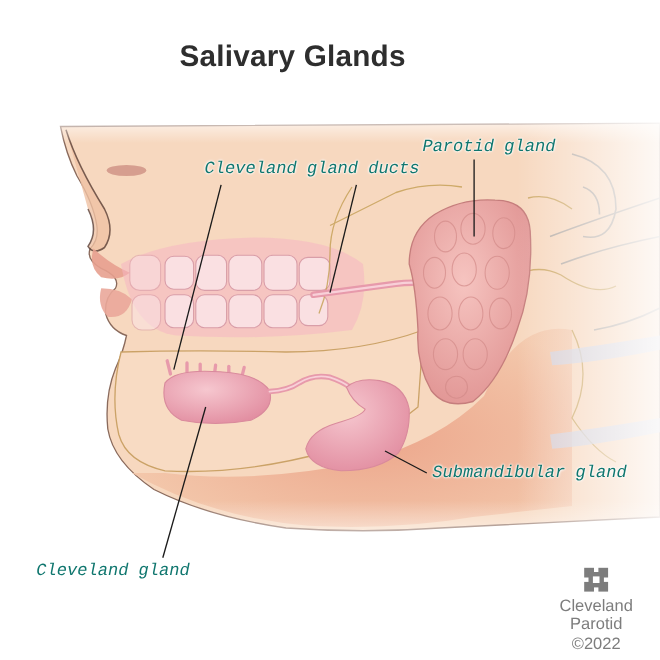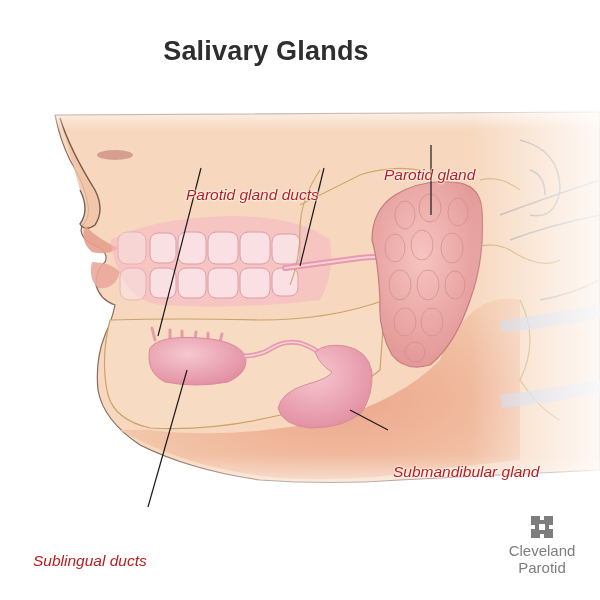--- a/index.html
+++ b/index.html
@@ -4,24 +4,23 @@
   <style>
     html, body { margin: 0; padding: 0; background: #ffffff; }
     body { width: 600px; height: 600px; position: relative; overflow: hidden; font-family: "Liberation Sans", sans-serif; }
     .title {
       position: absolute; left: 0; top: 36px; width: 532px; text-align: center;
       font-family: "Liberation Sans", sans-serif; font-weight: bold; font-size: 27px;
       color: #2e2e2e; letter-spacing: 0.2px;
     }
     svg.art { position: absolute; left: 0; top: 0; width: 600px; height: 600px; }
     .label {
-      position: absolute; font-family: Liberation Sans, sans-serif; font-style: italic;
-      font-size: 15.5px; color: #b91c1c; white-space: nowrap;
+      position: absolute; font-family: Liberation Mono, monospace; font-style: italic;
+      font-size: 15.5px; color: #0f766e; white-space: nowrap;
       text-shadow: 0 0 2px #fff, 0 0 2px #fff, 0 0 3px #fff;
-      margin-top: 42px;
     }
     .logo { position: absolute; left: 506px; top: 516px; width: 72px; text-align: center; color: #7a7a7a; }
     .logo-mark { width: 22px; height: 22px; margin: 0 auto 4px auto; position: relative; }
     .logo-text { font-family: "Liberation Sans", sans-serif; font-size: 15px; line-height: 17px; color: #7d7d7d; }
     .logo-year { font-family: "Liberation Sans", sans-serif; font-size: 15px; line-height: 20px; color: #7d7d7d; }
   </style>
 </head>
 <body>
 
 <div class="title">Salivary Glands</div>
@@ -141,31 +140,32 @@
 
   <g stroke="#1a1a1a" stroke-width="1.2" fill="none">
     <line x1="201" y1="168" x2="158" y2="336"></line>
     <line x1="324" y1="168" x2="300" y2="266"></line>
     <line x1="431" y1="145" x2="431" y2="215"></line>
     <line x1="350" y1="410" x2="388" y2="430"></line>
     <line x1="187" y1="370" x2="148" y2="507"></line>
   </g>
 </svg>
 
-<div class="label" style="left:186px; top:144px;">Parotid gland ducts</div>
+<div class="label" style="left:186px; top:144px;">Cleveland gland ducts</div>
 <div class="label" style="left:384px; top:124px;">Parotid gland</div>
 <div class="label" style="left:393px; top:421px;">Submandibular gland</div>
-<div class="label" style="left:33px; top:510px;">Sublingual ducts</div>
+<div class="label" style="left:33px; top:510px;">Cleveland gland</div>
 
 <div class="logo">
   <div class="logo-mark">
     <svg width="22" height="22" viewBox="0 0 22 22">
       <rect x="0" y="0" width="9" height="9" fill="#7d7d7d"></rect>
       <rect x="13" y="0" width="9" height="9" fill="#7d7d7d"></rect>
       <rect x="0" y="13" width="9" height="9" fill="#7d7d7d"></rect>
       <rect x="13" y="13" width="9" height="9" fill="#7d7d7d"></rect>
       <rect x="4" y="4" width="14" height="14" fill="#7d7d7d"></rect>
       <rect x="8" y="8" width="6" height="6" fill="#ffffff"></rect>
     </svg>
   </div>
   <div class="logo-text">Cleveland</div>
   <div class="logo-text">Parotid</div>
+  <div class="logo-year">©2022</div>
 </div>
 
 </body></html>

